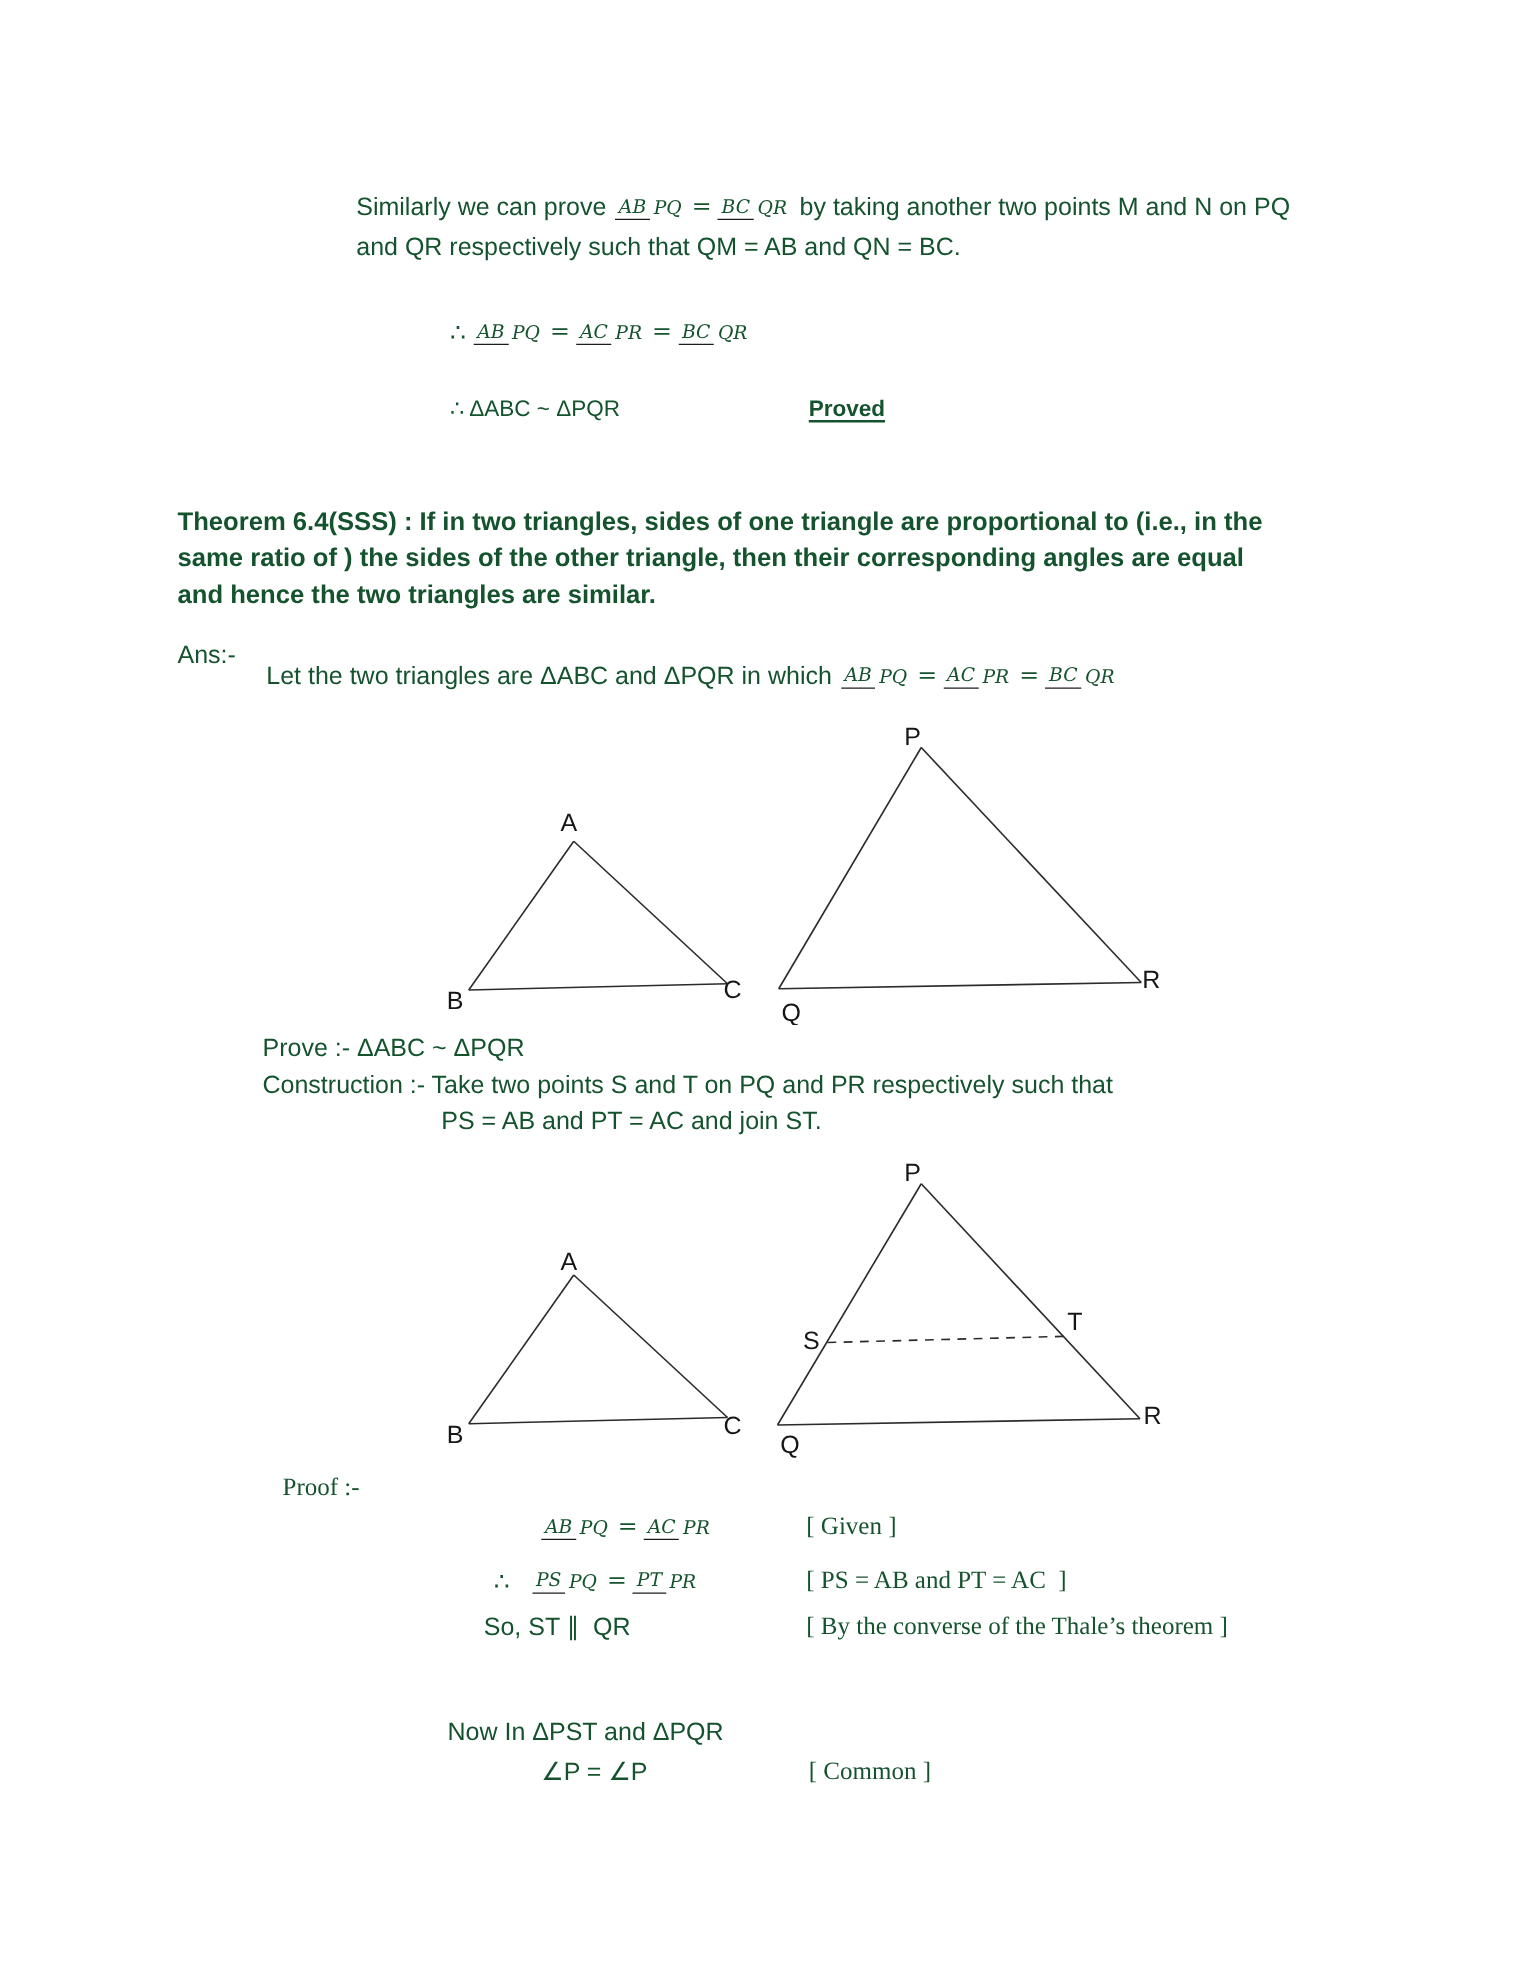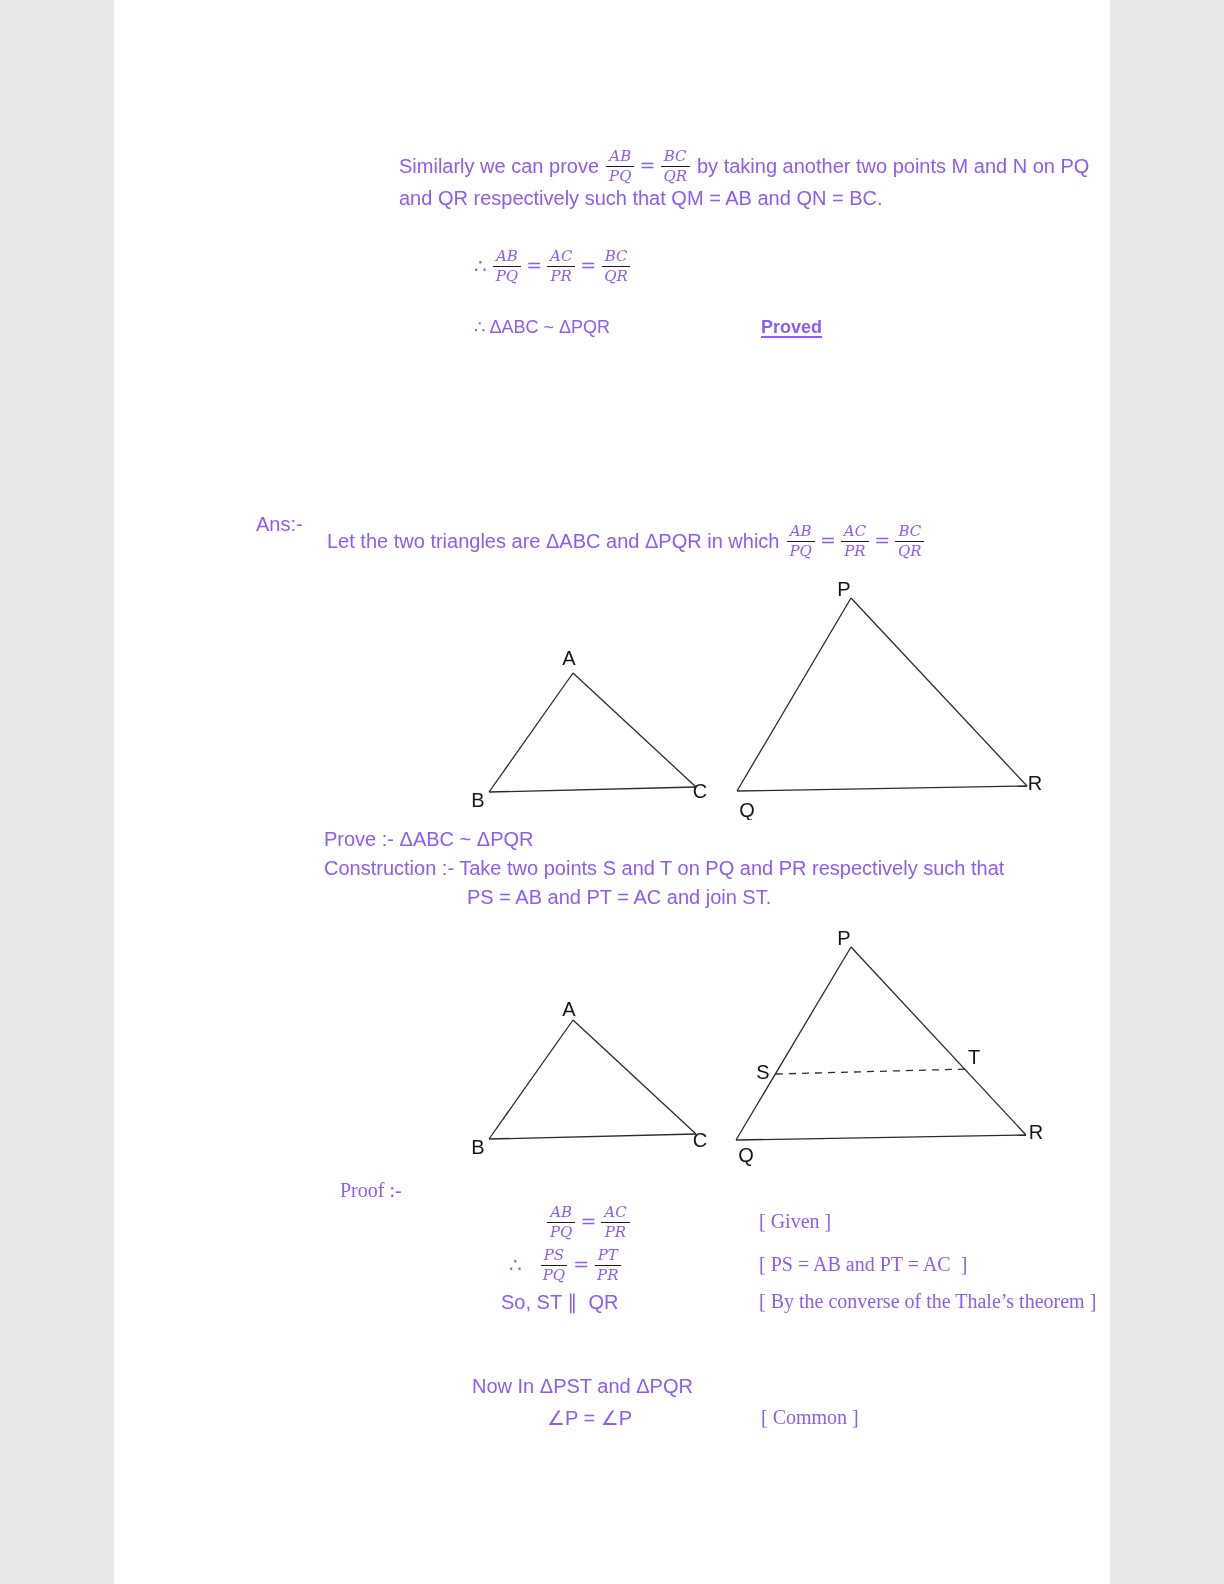--- a/index.html
+++ b/index.html
@@ -1,37 +1,37 @@
 <!DOCTYPE html>
 <html><head>
 <meta charset="utf-8">
 <style>
   html,body{margin:0;padding:0;background:#e8e8e8;}
   .page{
     position:relative;
-    width:996px;height:1584px;
+    width:1224px;height:1584px;
     background:#ffffff;
     margin:0 auto;
     font-family:"Liberation Sans", sans-serif;
-    color:#8b5cf6;
+    color:#14532d;
     overflow:hidden;
   }
   .abs{position:absolute;}
   .body-text{font-size:20px;line-height:24px;white-space:pre;}
   .big-text{font-size:18px;line-height:30px;white-space:pre;}
   .bold{font-weight:bold;}
   .underline{text-decoration:underline;text-decoration-thickness:2px;text-underline-offset:3px;}
   .theorem{
     font-size:20.5px;font-weight:bold;line-height:29px;
     white-space:pre-line;width:1060px;
   }
   
   .mathrow{display:flex;align-items:center;height:44px;}
   .frac{
-    display:inline-flex;flex-direction:column;align-items:center;
+    display:inline-flex;flex-direction:row;align-items:center;
     font-family:"DejaVu Serif", serif;font-style:italic;
     font-size:15px;line-height:17px;
   }
   .frac .num{padding:0 3px 1px 3px;border-bottom:1.4px solid #1c1c1c;}
   .frac .den{padding:1px 3px 0 3px;}
   .eq{
     font-family:"DejaVu Serif", serif;font-size:19px;
     margin:0 5px;transform:translateY(-1px);
   }
   .tf{font-size:20px;margin-right:6px;}
@@ -79,20 +79,23 @@
     <span class="eq">=</span>
     <span class="frac">
       <span class="num">BC</span>
       <span class="den">QR</span>
     </span>
   </div>
 
   <div class="abs big-text" style="left:360px;top:312px;">∴ ΔABC ~ ΔPQR</div>
   <div class="abs big-text bold underline" style="left:647px;top:312px;">Proved</div>
 
+  <div class="abs theorem" style="left:142px;top:403px;">Theorem 6.4(SSS) : If in two triangles, sides of one triangle are proportional to (i.e., in the
+same ratio of ) the sides of the other triangle, then their corresponding angles are equal
+and hence the two triangles are similar.</div>
 
   <div class="abs body-text" style="left:142px;top:490px;margin-top:22px;">Ans:-</div>
 
   <div class="abs mathrow" style="left:213px;top:519px;">
     <span class="pref">Let the two triangles are ΔABC and ΔPQR in which</span>
     <span class="frac">
       <span class="num">AB</span>
       <span class="den">PQ</span>
     </span>
     <span class="eq">=</span>

